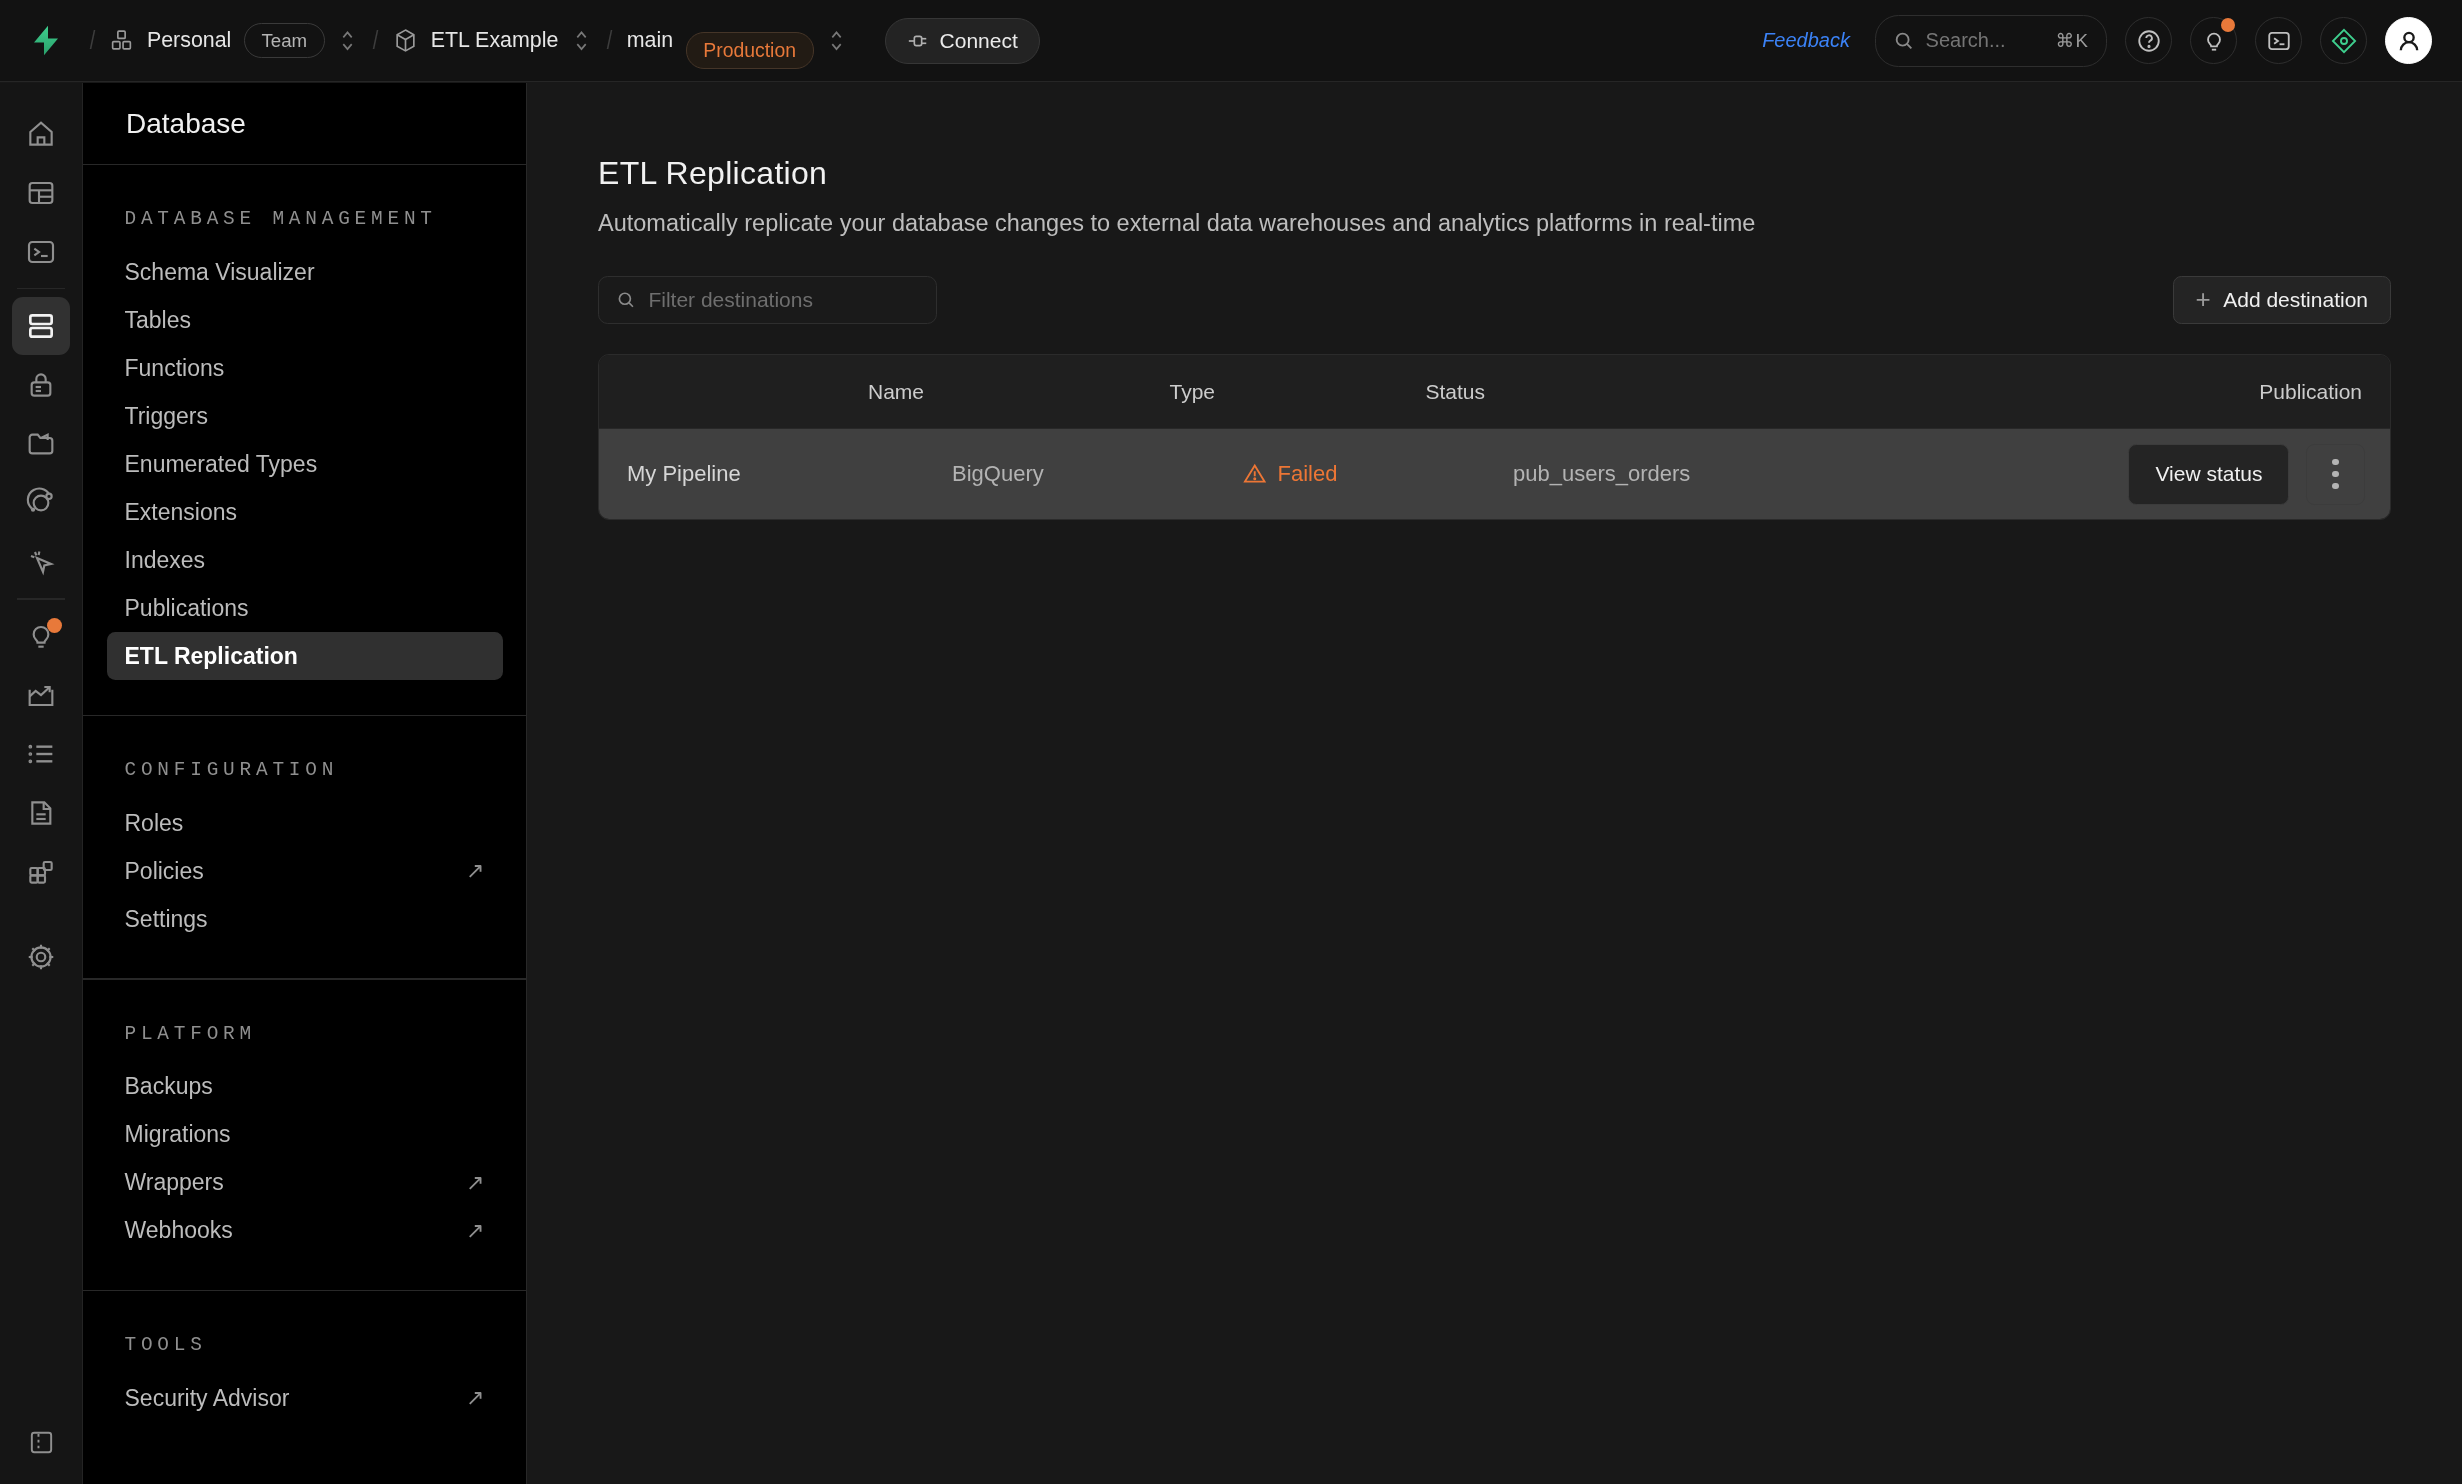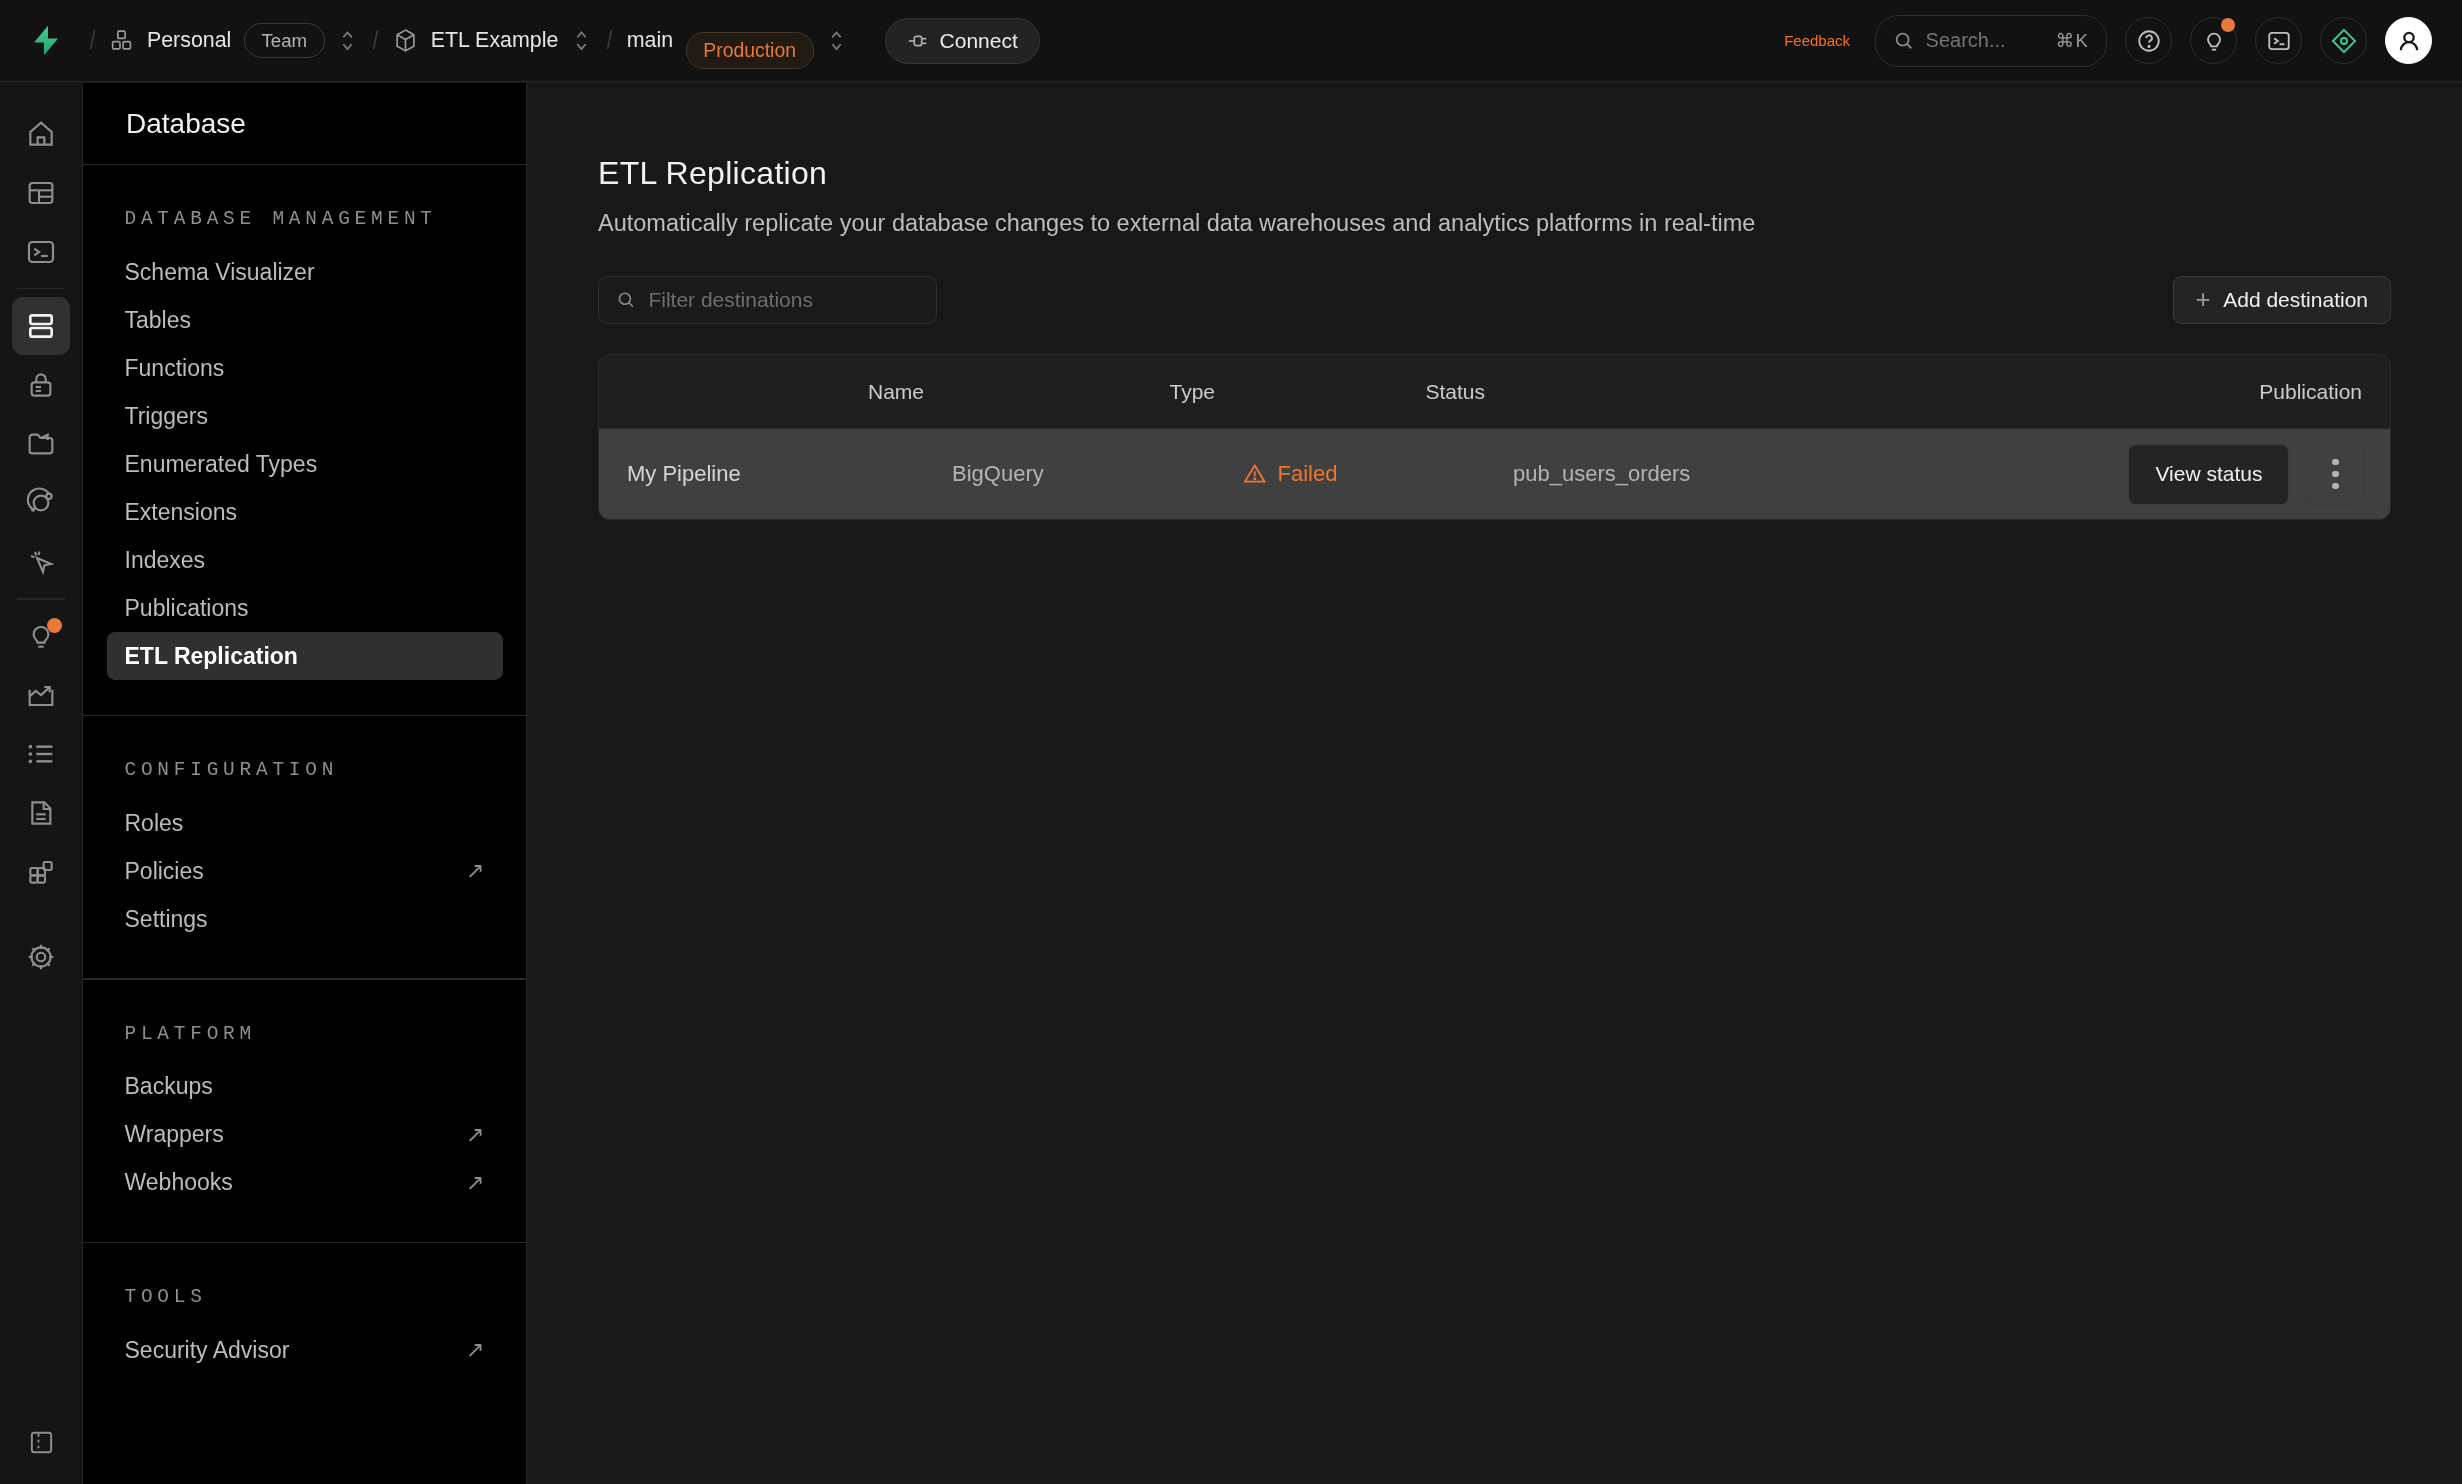--- a/index.html
+++ b/index.html
@@ -32,21 +32,21 @@
     border-color:#453528; background:#221b14; color:#e8793a; font-size:19.4px; height:37px;margin-top:19px;
   }
   .updown { opacity:.75; }
   .connect-btn {
     margin-left:23.5px; display:flex; align-items:center; gap:11px;
     height:46px; padding:0 21px; border-radius:23.5px;
     background:#232323; border:1.4px solid #363636;
     font-size:21px; color:#eaeaea; cursor:pointer;
   }
   .tb-right { margin-left:auto; display:flex; align-items:center; gap:18px; }
-  .feedback { font-size:15px; color:#f97316; padding:0 7px; cursor:pointer; }
+  .feedback { font-size:20px; color:#3b82f6; padding:0 7px; cursor:pointer;font-style:italic; }
   .search-pill {
     display:flex; align-items:center; gap:11px;
     width:232px; height:52px; padding:0 16.6px;
     border:1.4px solid #2e2e2e; border-radius:23.5px; cursor:pointer;
   }
   .search-pill .ph { font-size:20px; color:#757575; }
   .search-pill .kbd { margin-left:auto; font-size:18.7px; color:#9b9b9b; letter-spacing:1.4px; }
   .circle-btn {
     position:relative; width:47px; height:47px; border-radius:50%;
     border:1.4px solid #2e2e2e; display:flex; align-items:center; justify-content:center;
@@ -448,20 +448,23 @@
       </div>
       <div class="side-item">
         <span>Settings</span>
       </div>
       <div class="side-divider"></div>
       <div class="side-label">PLATFORM</div>
       <div class="side-item">
         <span>Backups</span>
       </div>
       <div class="side-item">
+        <span>Migrations</span>
+      </div>
+      <div class="side-item">
         <span>Wrappers</span>
         <span class="ext">↗</span>
       </div>
       <div class="side-item">
         <span>Webhooks</span>
         <span class="ext">↗</span>
       </div>
       <div class="side-divider"></div>
       <div class="side-label">TOOLS</div>
       <div class="side-item">

